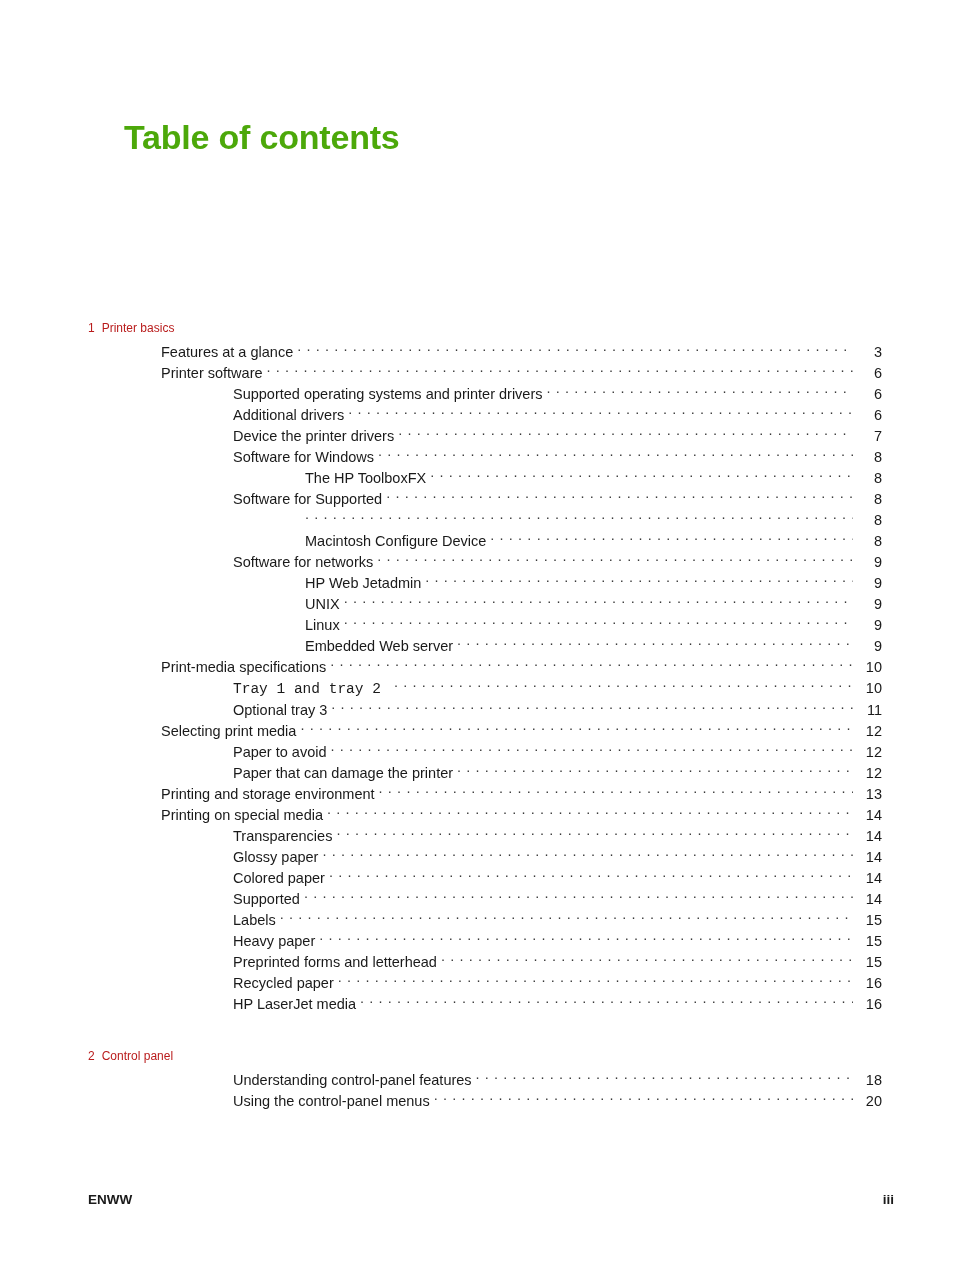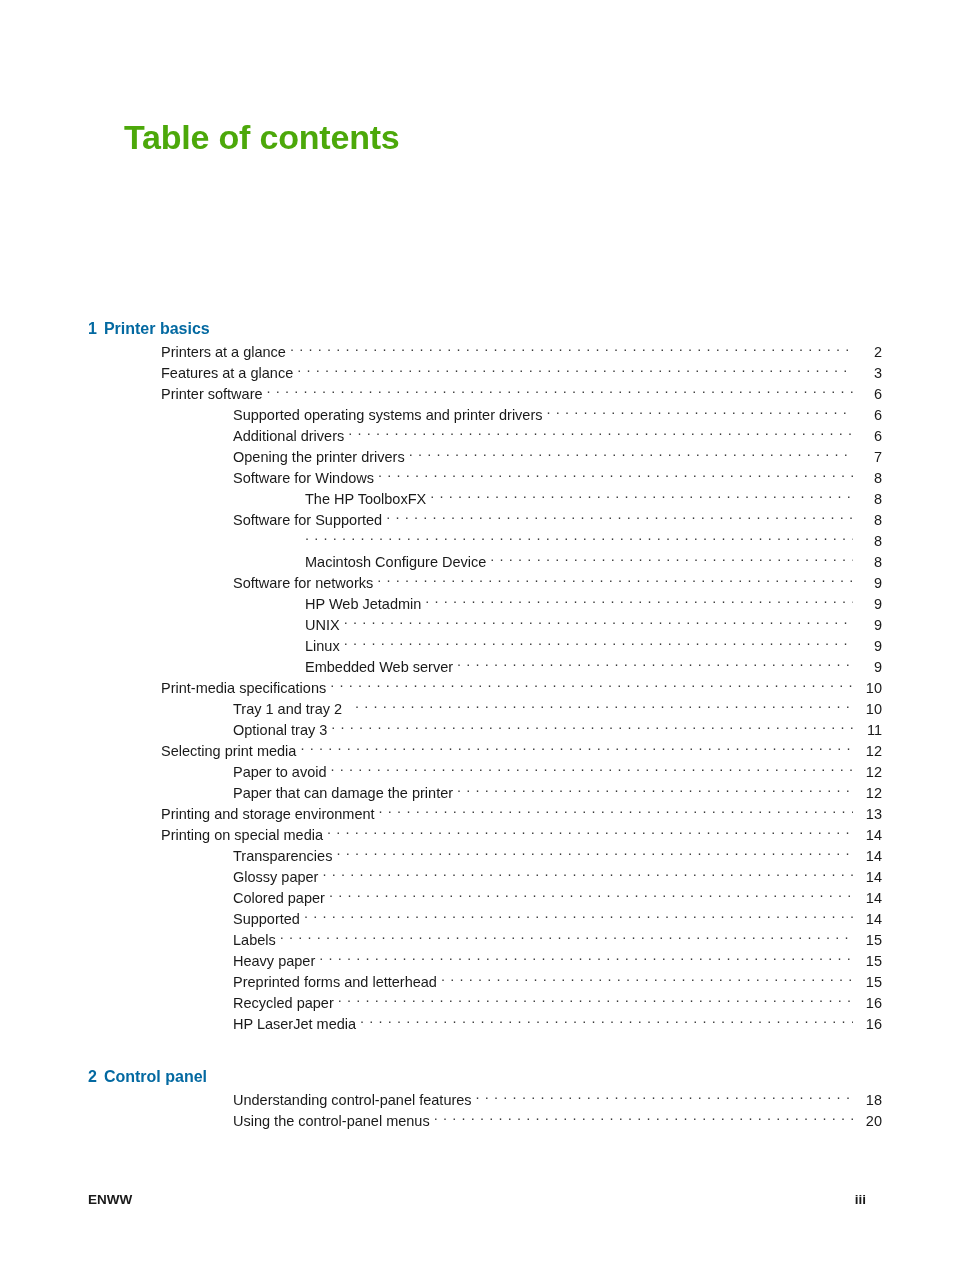--- a/index.html
+++ b/index.html
@@ -45,23 +45,23 @@
   }
 
   .chapter {
     margin-bottom: 0;
   }
   .chapter + .chapter {
     margin-top: 31px;
   }
 
   .chapter-heading {
-    font-size: 16px;
-    font-weight: bold;
-    color: #0369a1;
+    font-size: 12px;
+    font-weight: normal;
+    color: #b91c1c;
     line-height: 21px;
     margin-bottom: 3px;
     white-space: nowrap;
   }
   .chapter-heading .chapter-num {
     margin-right: 7px;
   }
 
   
   .entry {
@@ -100,73 +100,68 @@
     font-size: 14.5px;
     color: #1a1a1a;
   }
 
   
   .lvl-1 { padding-left: 73px; }
   .lvl-2 { padding-left: 145px; }
   .lvl-3 { padding-left: 217px; }
 
   
-  .entry.wide-gap .entry-label { padding-right: 13px; }
+  .entry.wide-gap .entry-label { padding-right: 13px; font-family: Liberation Mono, monospace; }
 
   
   #footer {
     position: absolute;
     left: 88px;
-    right: 88px;
+    right: 60px;
     top: 1192px;
     display: flex;
     justify-content: space-between;
     align-items: center;
     font-size: 13.5px;
     font-weight: bold;
     color: #1a1a1a;
   }
 </style>
 </head>
 <body>
 
 <div id="page">
 
   <h1 id="doc-title">Table of contents</h1>
 
   <div id="toc">
       <div class="chapter">
         <div class="chapter-heading"><span class="chapter-num">1</span><span>Printer basics</span></div>
         <div class="entry lvl-1">
-          <span class="entry-label">Printers at a glance</span>
-          <span class="leader"></span>
-          <span class="entry-page">2</span>
-        </div>
-        <div class="entry lvl-1">
           <span class="entry-label">Features at a glance</span>
           <span class="leader"></span>
           <span class="entry-page">3</span>
         </div>
         <div class="entry lvl-1">
           <span class="entry-label">Printer software</span>
           <span class="leader"></span>
           <span class="entry-page">6</span>
         </div>
         <div class="entry lvl-2">
           <span class="entry-label">Supported operating systems and printer drivers</span>
           <span class="leader"></span>
           <span class="entry-page">6</span>
         </div>
         <div class="entry lvl-2">
           <span class="entry-label">Additional drivers</span>
           <span class="leader"></span>
           <span class="entry-page">6</span>
         </div>
         <div class="entry lvl-2">
-          <span class="entry-label">Opening the printer drivers</span>
+          <span class="entry-label">Device the printer drivers</span>
           <span class="leader"></span>
           <span class="entry-page">7</span>
         </div>
         <div class="entry lvl-2">
           <span class="entry-label">Software for Windows</span>
           <span class="leader"></span>
           <span class="entry-page">8</span>
         </div>
         <div class="entry lvl-3">
           <span class="entry-label">The HP ToolboxFX</span>

